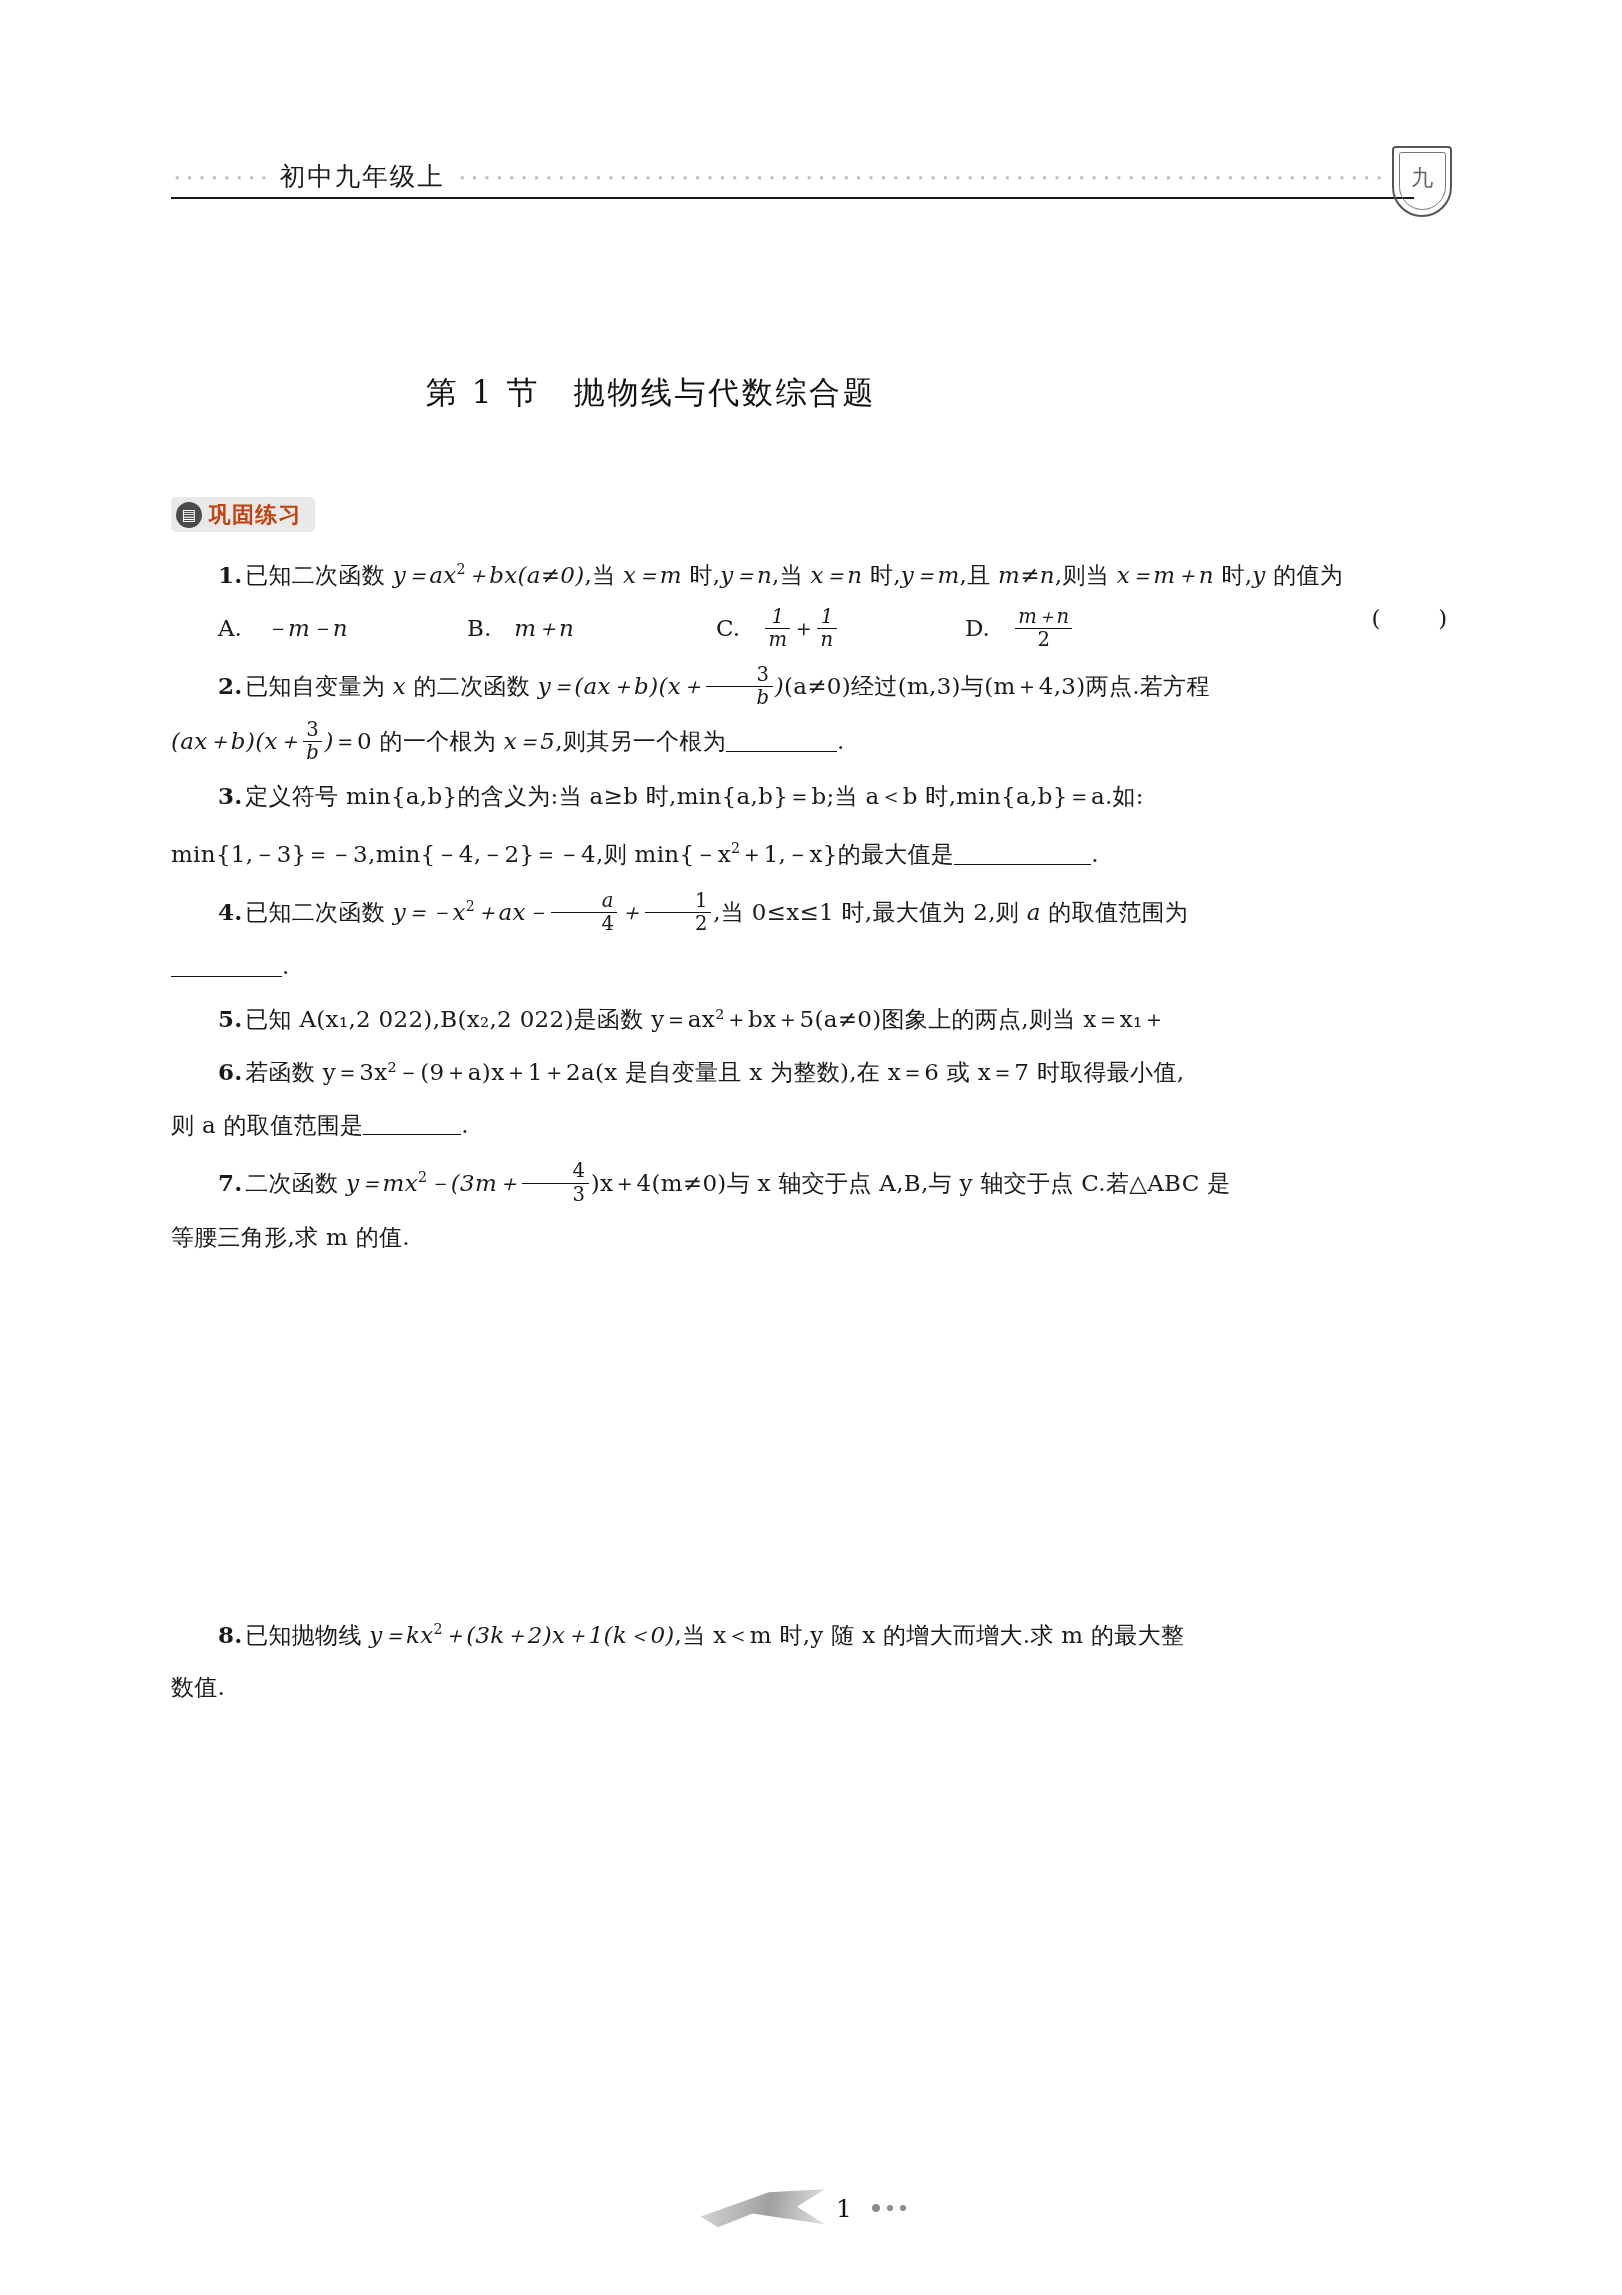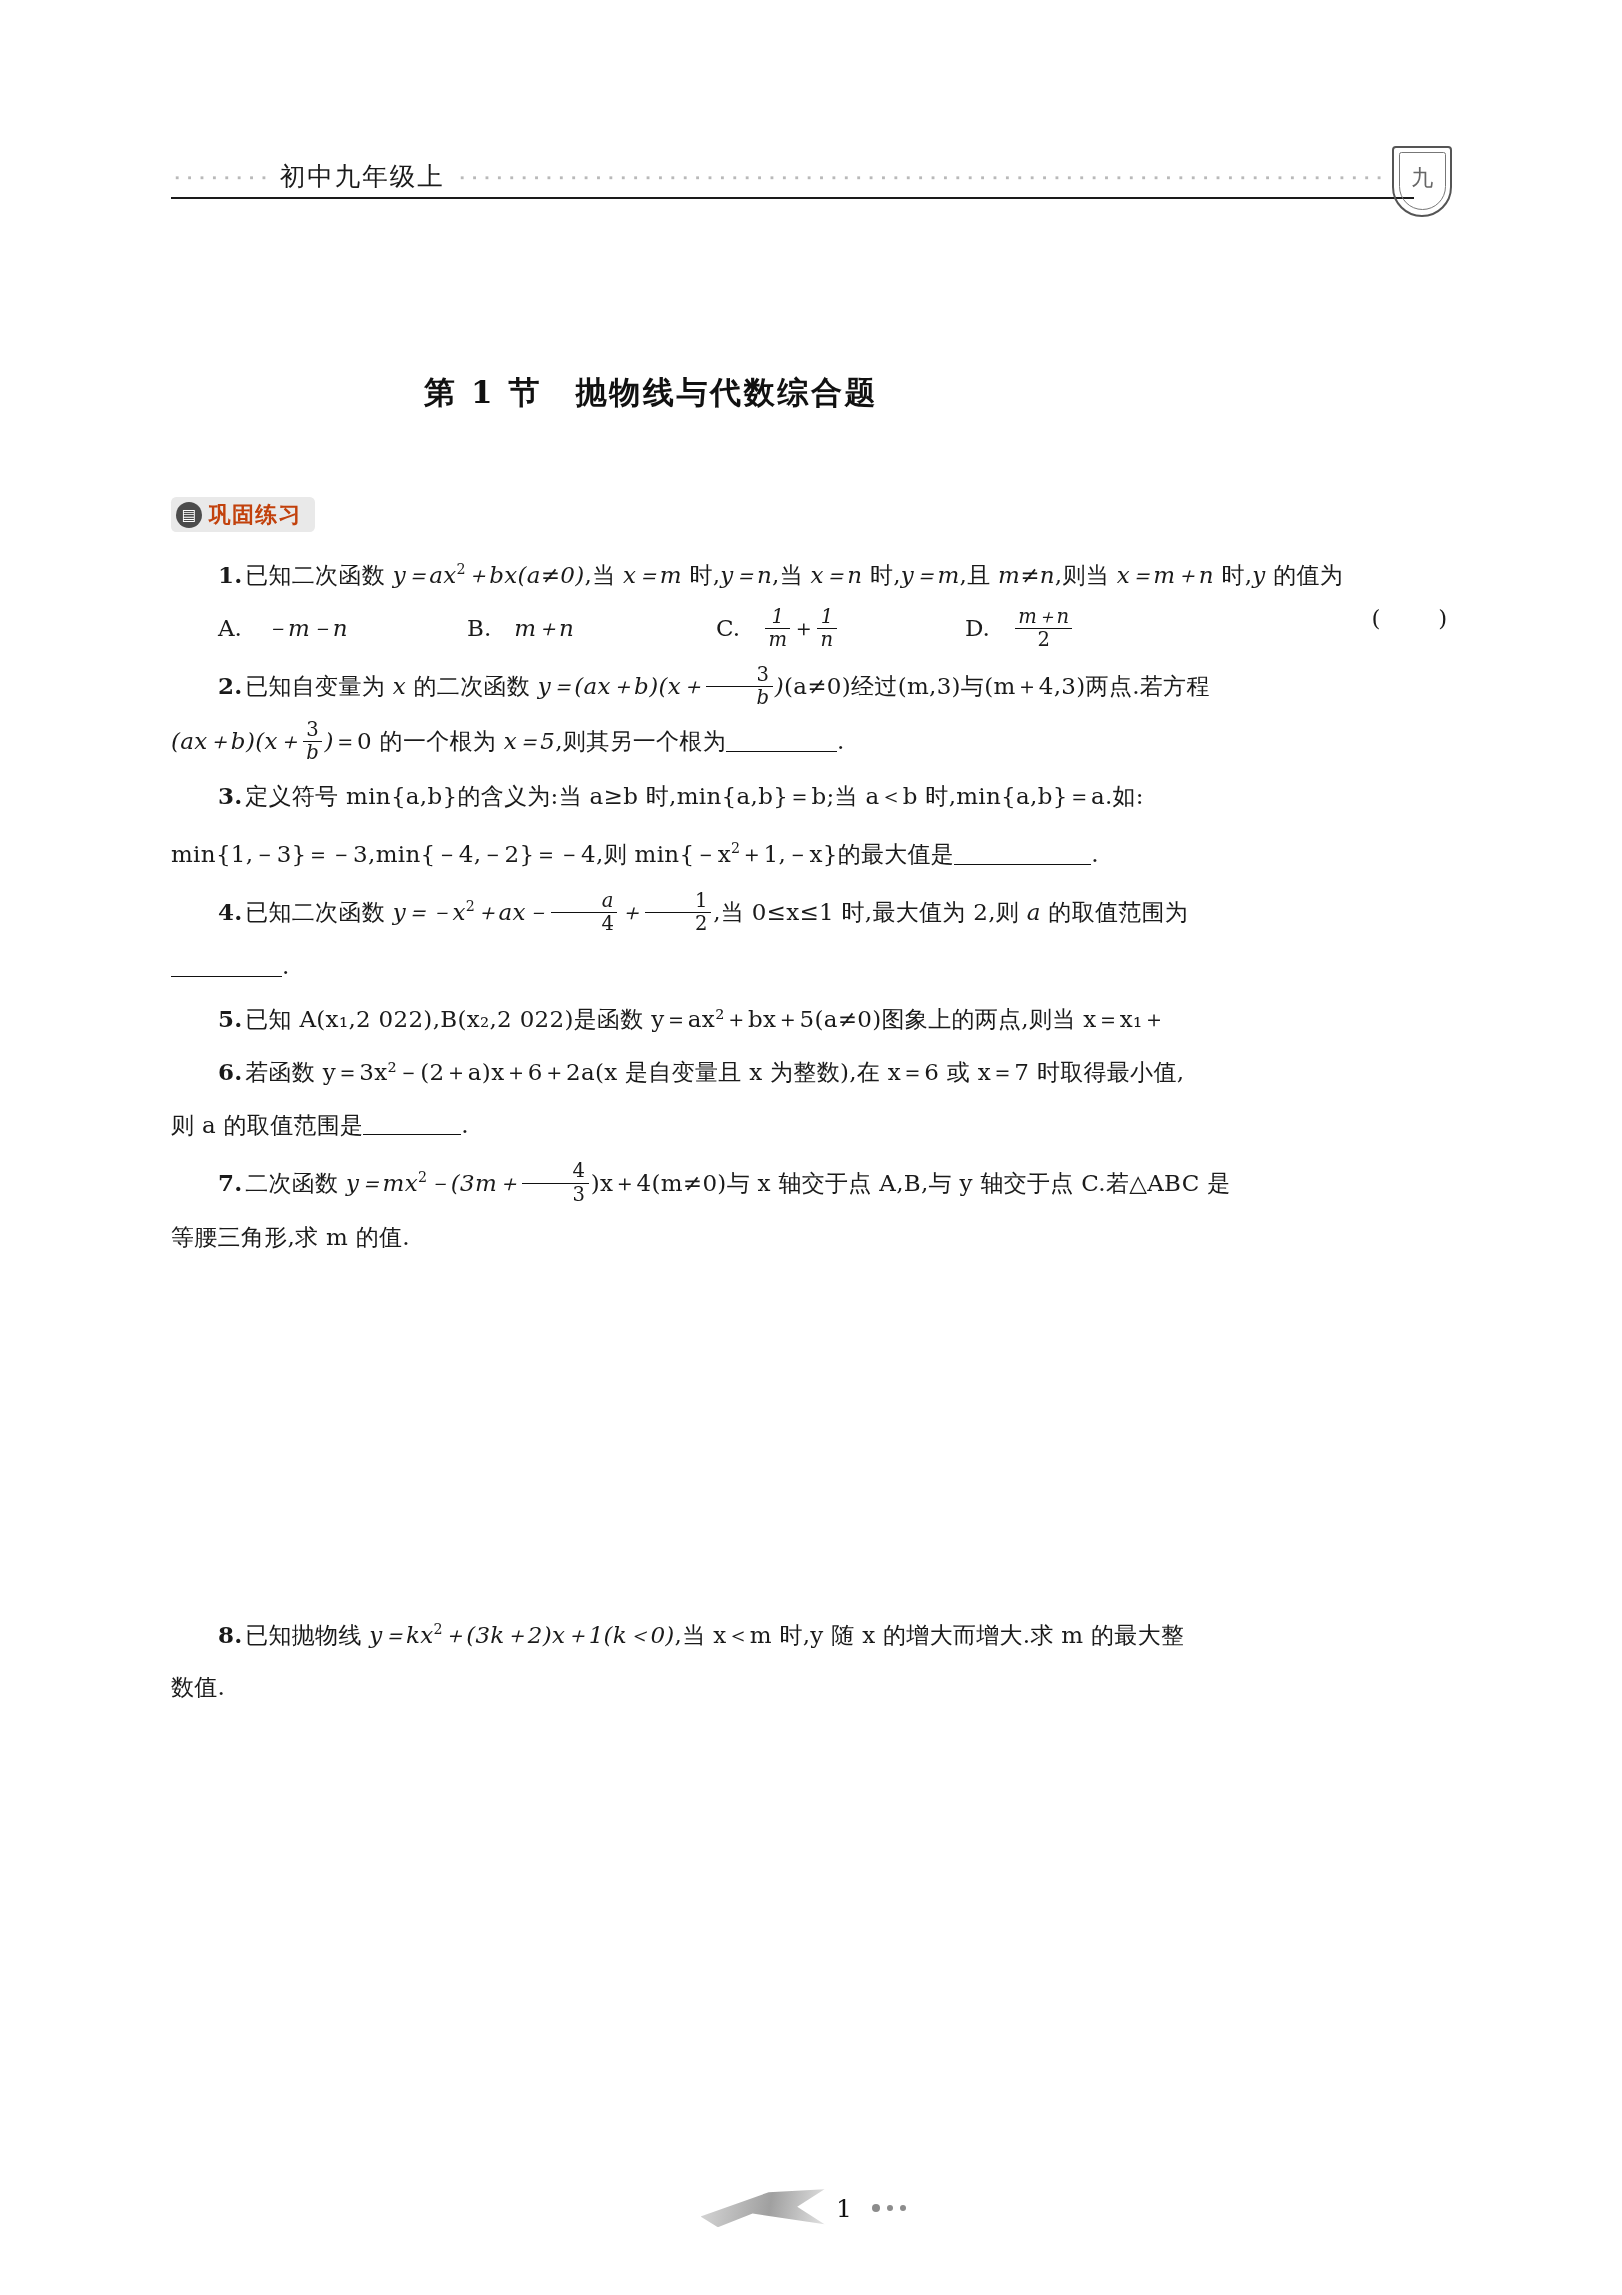--- a/index.html
+++ b/index.html
@@ -110,21 +110,21 @@
     color: #111;
   }
   .section-title {
     position: absolute;
     left: 0;
     top: 372px;
     width: 1302px;
     text-align: center;
     font-family: "DejaVu Serif", serif;
     font-size: 31px;
-    font-weight: bold;
+    font-weight: normal;
     letter-spacing: 2.6px;
     color: #111;
   }
 
   
   .badge {
     position: absolute;
     left: 171px;
     top: 497px;
     height: 35px;
@@ -323,21 +323,21 @@
     </div>
     <div class="q">
       <span class="blank"></span><span>.</span>
     </div>
 
     <div class="q indent">
       <span class="num">5.</span><span>已知 A(x₁,2 022),B(x₂,2 022)是函数 y＝ax²＋bx＋5(a≠0)图象上的两点,则当 x＝x₁＋</span>
     </div>
 
     <div class="q indent">
-      <span class="num">6.</span><span>若函数 y＝3x²－(2＋a)x＋6＋2a(x 是自变量且 x 为整数),在 x＝6 或 x＝7 时取得最小值,</span>
+      <span class="num">6.</span><span>若函数 y＝3x²－(9＋a)x＋1＋2a(x 是自变量且 x 为整数),在 x＝6 或 x＝7 时取得最小值,</span>
     </div>
     <div class="q">
       <span>则 a 的取值范围是</span><span class="blank short"></span><span>.</span>
     </div>
 
     <div class="q indent">
       <span class="num">7.</span><span>二次函数 </span><span class="ital">y＝mx</span><sup>2</sup><span class="ital">－(3m＋</span><span class="frac"><span class="nu">4</span><span class="de">3</span></span><span>)x＋4(m≠0)与 x 轴交于点 A,B,与 y 轴交于点 C.若△ABC 是</span>
     </div>
     <div class="q">
       <span>等腰三角形,求 m 的值.</span>

